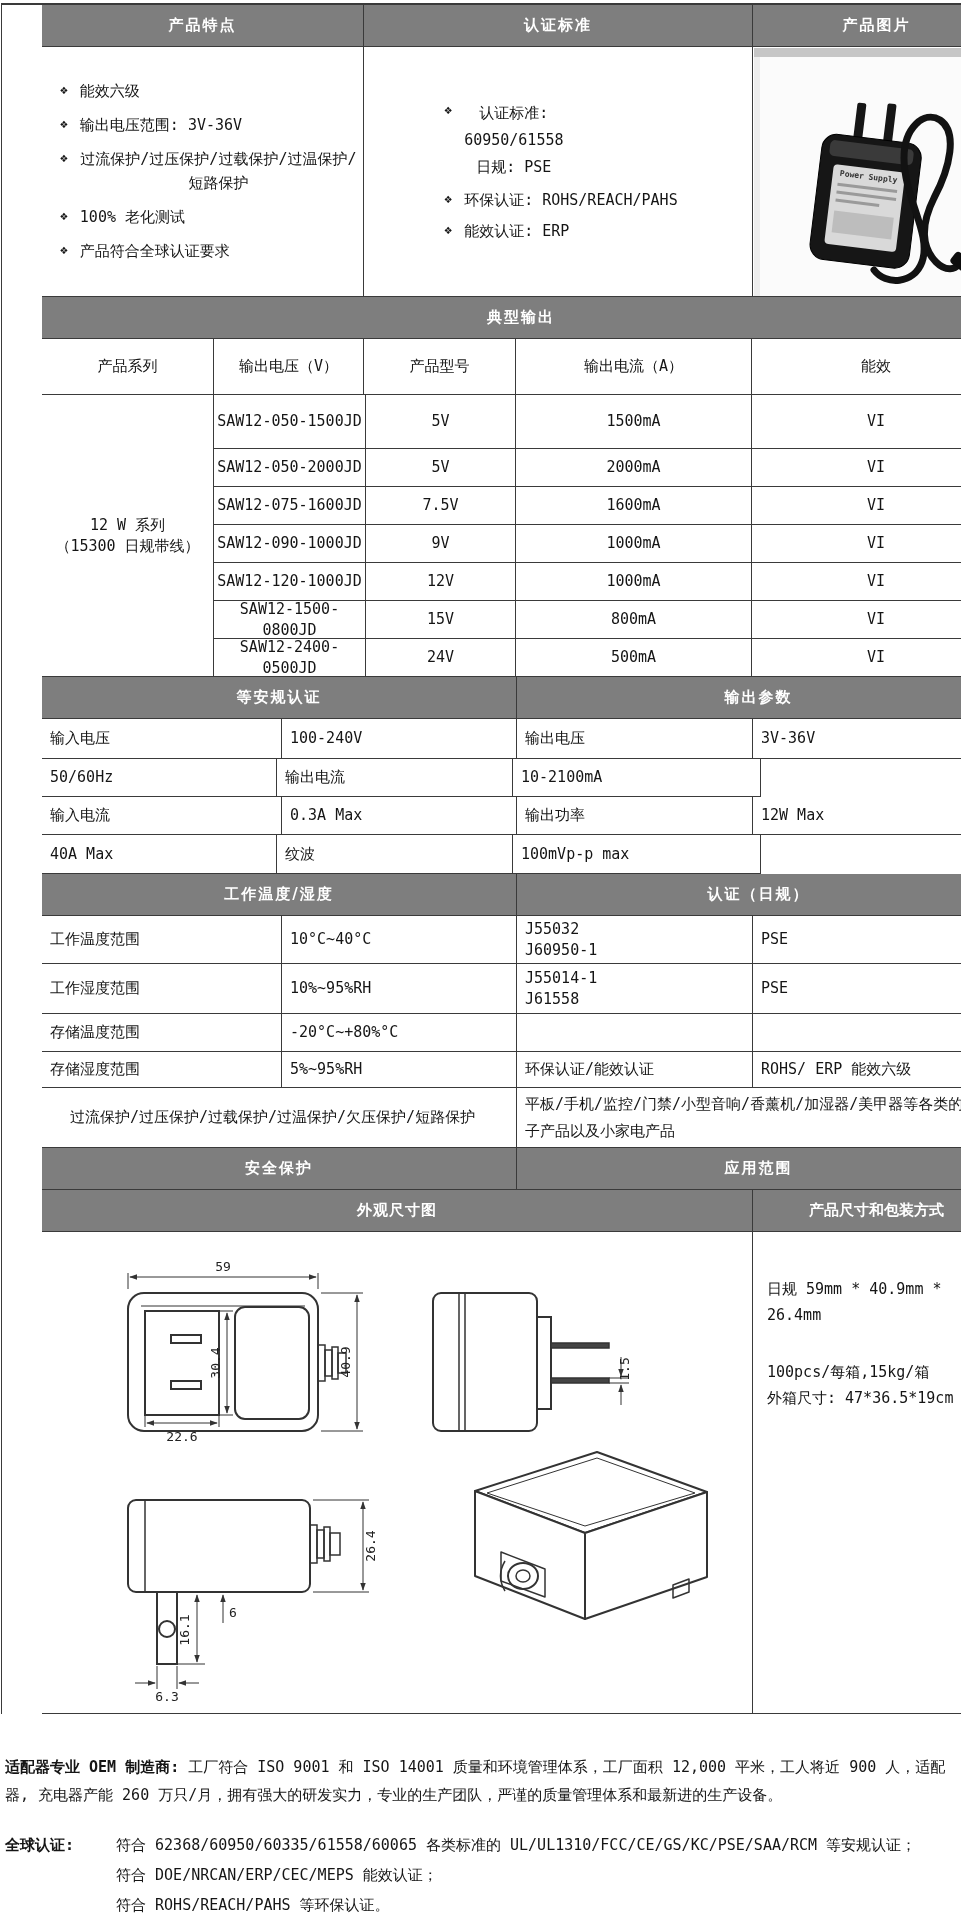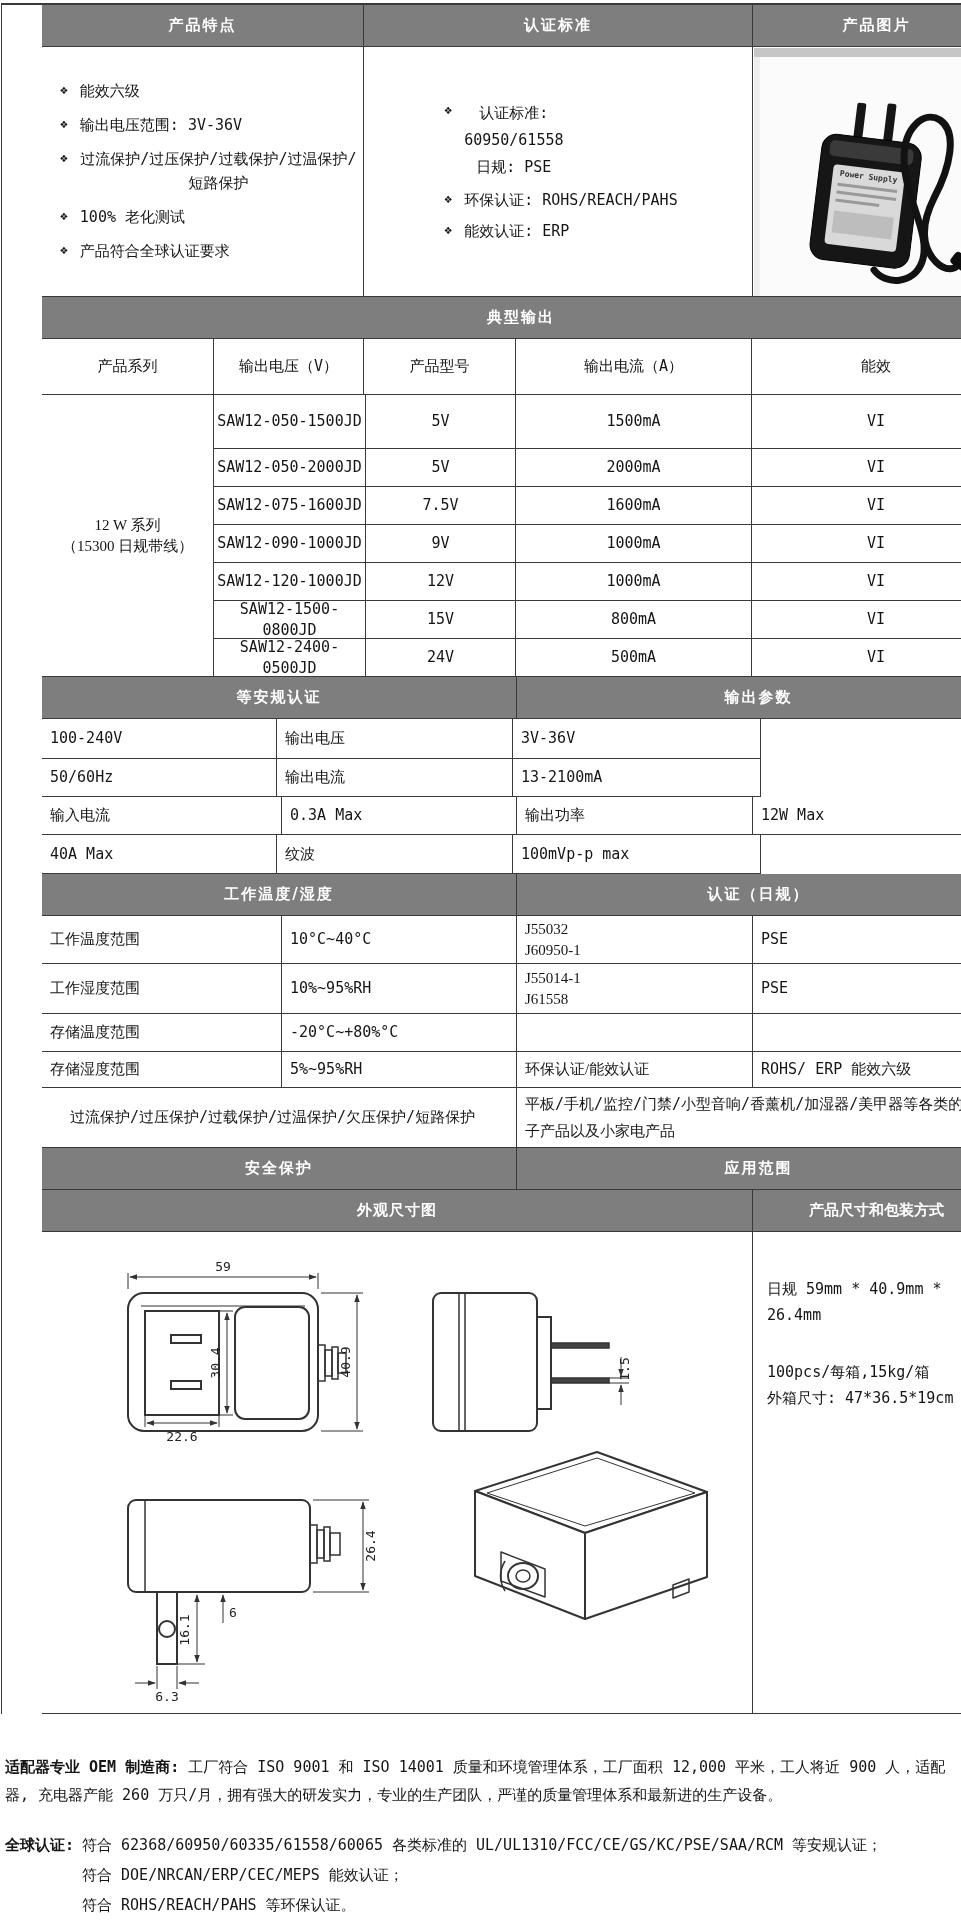--- a/index.html
+++ b/index.html
@@ -4,37 +4,37 @@
 <style>
   html,body{margin:0;padding:0;background:#ffffff;}
   body{width:961px;font-family:"DejaVu Sans Mono","DejaVu Sans","Liberation Sans",sans-serif;color:#151515;}
   .sheet{width:959px;margin:3px 0 0 1px;border-top:2px solid #3a3a3a;border-left:1px solid #3a3a3a;padding-left:40px;}
   .r{display:flex;}
   .c{box-sizing:border-box;border-right:1px solid #3a3a3a;border-bottom:1px solid #3a3a3a;
      display:flex;align-items:center;justify-content:center;text-align:center;font-size:15px;line-height:1.35;}
   .band{background:#7e7e7e;color:#ffffff;font-weight:bold;height:42px;letter-spacing:2px;
         font-family:"DejaVu Sans","Liberation Sans",sans-serif;font-size:15px;}
   .left{justify-content:flex-start;text-align:left;padding:2px 8px;}
-  .pre{white-space:pre-line;font-family:Liberation Serif, serif;}
+  .pre{white-space:pre-line;}
   ul.blist{list-style:none;margin:0;padding:0 6px 0 18px;display:flex;flex-direction:column;gap:11px;}
   ul.blist li{display:flex;gap:12px;align-items:flex-start;}
   .blt{flex:0 0 auto;font-size:13px;line-height:1.5;}
   .ltxt{line-height:1.55;}
   .subline{line-height:1.8;}
   .vcellcol{display:flex;flex-direction:column;justify-content:center;}
   .photo-cell{padding:0;}
   .pack-cell{align-items:flex-start;justify-content:flex-start;text-align:left;padding:44px 4px 0 14px;
              flex-direction:column;font-size:15px;line-height:1.75;}
   .pack-gap{height:30px;}
   .footer{padding:40px 6px 0 5px;font-size:15px;}
   .footer .oem{margin:0;line-height:1.85;}
   .footer b{font-weight:bold;}
   .global{display:flex;margin-top:24px;line-height:1.55;}
   .global .glabel{flex:0 0 auto;font-weight:bold;margin-right:8px;}
-  .global .glines div{margin-bottom:7px;}
+  .global .glines div{margin-bottom:7px;margin-left:34px;}
   svg text{font-family:"DejaVu Sans Mono","DejaVu Sans",sans-serif;}
 </style>
 </head>
 <body>
 
 <div class="sheet">
 
   <div class="r">
     <div class="c band" style="width:322px">产品特点</div>
     <div class="c band" style="width:389px">认证标准</div>
@@ -174,28 +174,29 @@
       </div>
     </div>
   </div>
 
   <div class="r">
     <div class="c band" style="width:475px">等安规认证</div>
     <div class="c band" style="width:484px">输出参数</div>
   </div>
 
   <div class="r">
+    <div class="c left" style="width:240px;height:40px">输入电压</div>
     <div class="c left" style="width:235px;height:40px">100-240V</div>
     <div class="c left" style="width:236px;height:40px">输出电压</div>
     <div class="c left" style="width:248px;height:40px">3V-36V</div>
   </div>
   <div class="r">
     <div class="c left" style="width:235px;height:38px">50/60Hz</div>
     <div class="c left" style="width:236px;height:38px">输出电流</div>
-    <div class="c left" style="width:248px;height:38px">13-2100mA</div>
+    <div class="c left" style="width:248px;height:38px">10-2100mA</div>
   </div>
   <div class="r">
     <div class="c left" style="width:240px;height:38px">输入电流</div>
     <div class="c left" style="width:235px;height:38px">0.3A Max</div>
     <div class="c left" style="width:236px;height:38px">输出功率</div>
     <div class="c left" style="width:248px;height:38px">12W Max</div>
   </div>
   <div class="r">
     <div class="c left" style="width:235px;height:39px">40A Max</div>
     <div class="c left" style="width:236px;height:39px">纹波</div>

